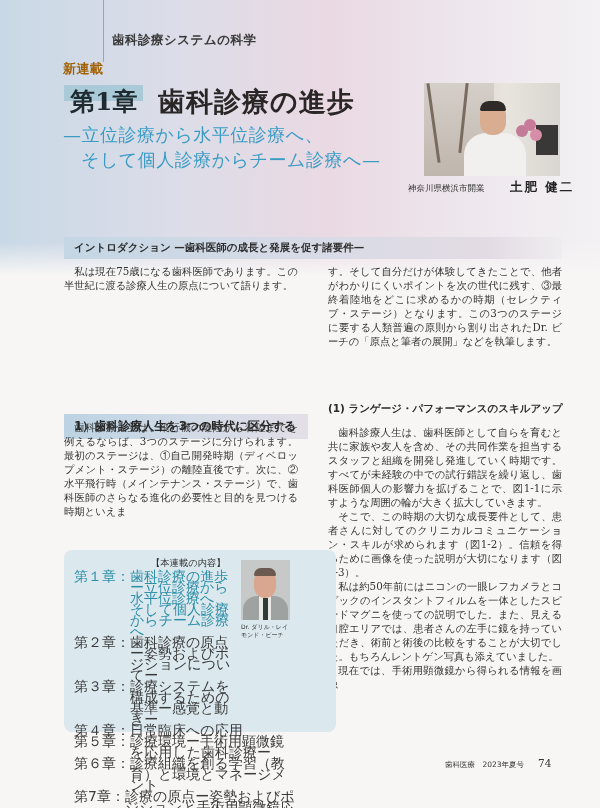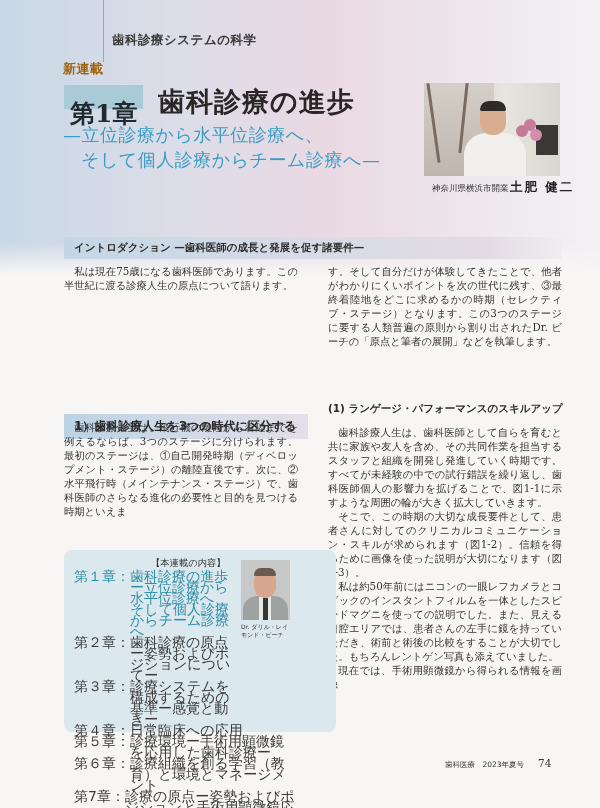--- a/index.html
+++ b/index.html
@@ -19,21 +19,21 @@
   .header-rule {
     position: absolute; left: 103px; top: 0; width: 1px; height: 62px; background: #9aa6b3;
   }
   .series-label {
     position: absolute; left: 63px; top: 32px; font-size: 13px; font-weight: bold; color: #a16207; letter-spacing: 0.5px; margin-top: 28px;
   }
   .series-title {
     position: absolute; left: 112px; top: 32px; font-size: 12.5px; font-weight: bold; color: #3a3a3a; letter-spacing: 0.5px;
   }
   .chapter-badge {
-    position: absolute; left: 64px; top: 85px; height: 16px; padding: 12px 6px;
+    position: absolute; left: 64px; top: 85px; height: 16px; padding: 0 6px;
     background: #a9cad6; color: #1f2b30;
     font-family: "DejaVu Serif", serif; font-weight: bold; font-size: 25px; line-height: 34px;
   }
   .chapter-title {
     position: absolute; left: 158px; top: 83px;
     font-family: "DejaVu Serif", serif; font-weight: bold; font-size: 27px; line-height: 38px; color: #2a2626; letter-spacing: 1px;
   }
   .subtitle {
     position: absolute; left: 63px; top: 122px; font-size: 18px; line-height: 25px; color: #3a9cc4; letter-spacing: 0.5px;
   }
@@ -43,21 +43,21 @@
     background: linear-gradient(90deg, #c9c2b9 0%, #ddd6cd 30%, #e8e4de 60%, #d9d6d1 100%);
   }
   .author-photo .window { position: absolute; left: 0; top: 0; width: 70px; height: 93px; background: linear-gradient(180deg,#d5cfc9,#bfb6ad); }
   .author-photo .tree { position: absolute; left: 8px; top: 0; width: 3px; height: 80px; background: #7a6b60; transform: rotate(-8deg); }
   .author-photo .tree2 { position: absolute; left: 38px; top: 0; width: 3px; height: 70px; background: #7a6b60; transform: rotate(6deg); }
   .author-photo .coat { position: absolute; left: 40px; top: 50px; width: 62px; height: 45px; border-radius: 22px 22px 0 0; background: #f2f0ef; }
   .author-photo .head { position: absolute; left: 56px; top: 20px; width: 26px; height: 32px; border-radius: 12px; background: #d9ad90; }
   .author-photo .hair { position: absolute; left: 56px; top: 18px; width: 26px; height: 10px; border-radius: 12px 12px 2px 2px; background: #2e2a28; }
   .author-photo .monitor { position: absolute; left: 112px; top: 42px; width: 22px; height: 30px; background: #3a3836; }
   .author-photo .flower { position: absolute; left: 100px; top: 36px; width: 12px; height: 12px; border-radius: 50%; background: #c87a9b; box-shadow: -8px 6px 0 #c27b96, 6px 10px 0 #d68ea8; }
-  .author-affil { position: absolute; left: 432px; top: 183px; font-size: 8.5px; color: #2f2f2f; }
+  .author-affil { position: absolute; left: 408px; top: 183px; font-size: 8.5px; color: #2f2f2f; }
   .author-name { position: absolute; left: 510px; top: 179px; font-size: 12.5px; font-weight: bold; color: #222; letter-spacing: 2px; }
 
   .intro-bar {
     position: absolute; left: 64px; top: 237px; width: 498px; height: 22px;
     background: linear-gradient(90deg, #c4d6e4 0%, #d6dbe6 45%, #e3dbe4 85%, #efedf0 100%);
   }
   .intro-bar span { position: absolute; left: 10px; top: 4px; font-size: 10.5px; font-weight: bold; color: #2c2c2c; }
 
   .col { position: absolute; font-family: "DejaVu Serif", serif; font-size: 10.3px; line-height: 14px; color: #333; text-align: justify; }
   .col p { text-indent: 1em; }

